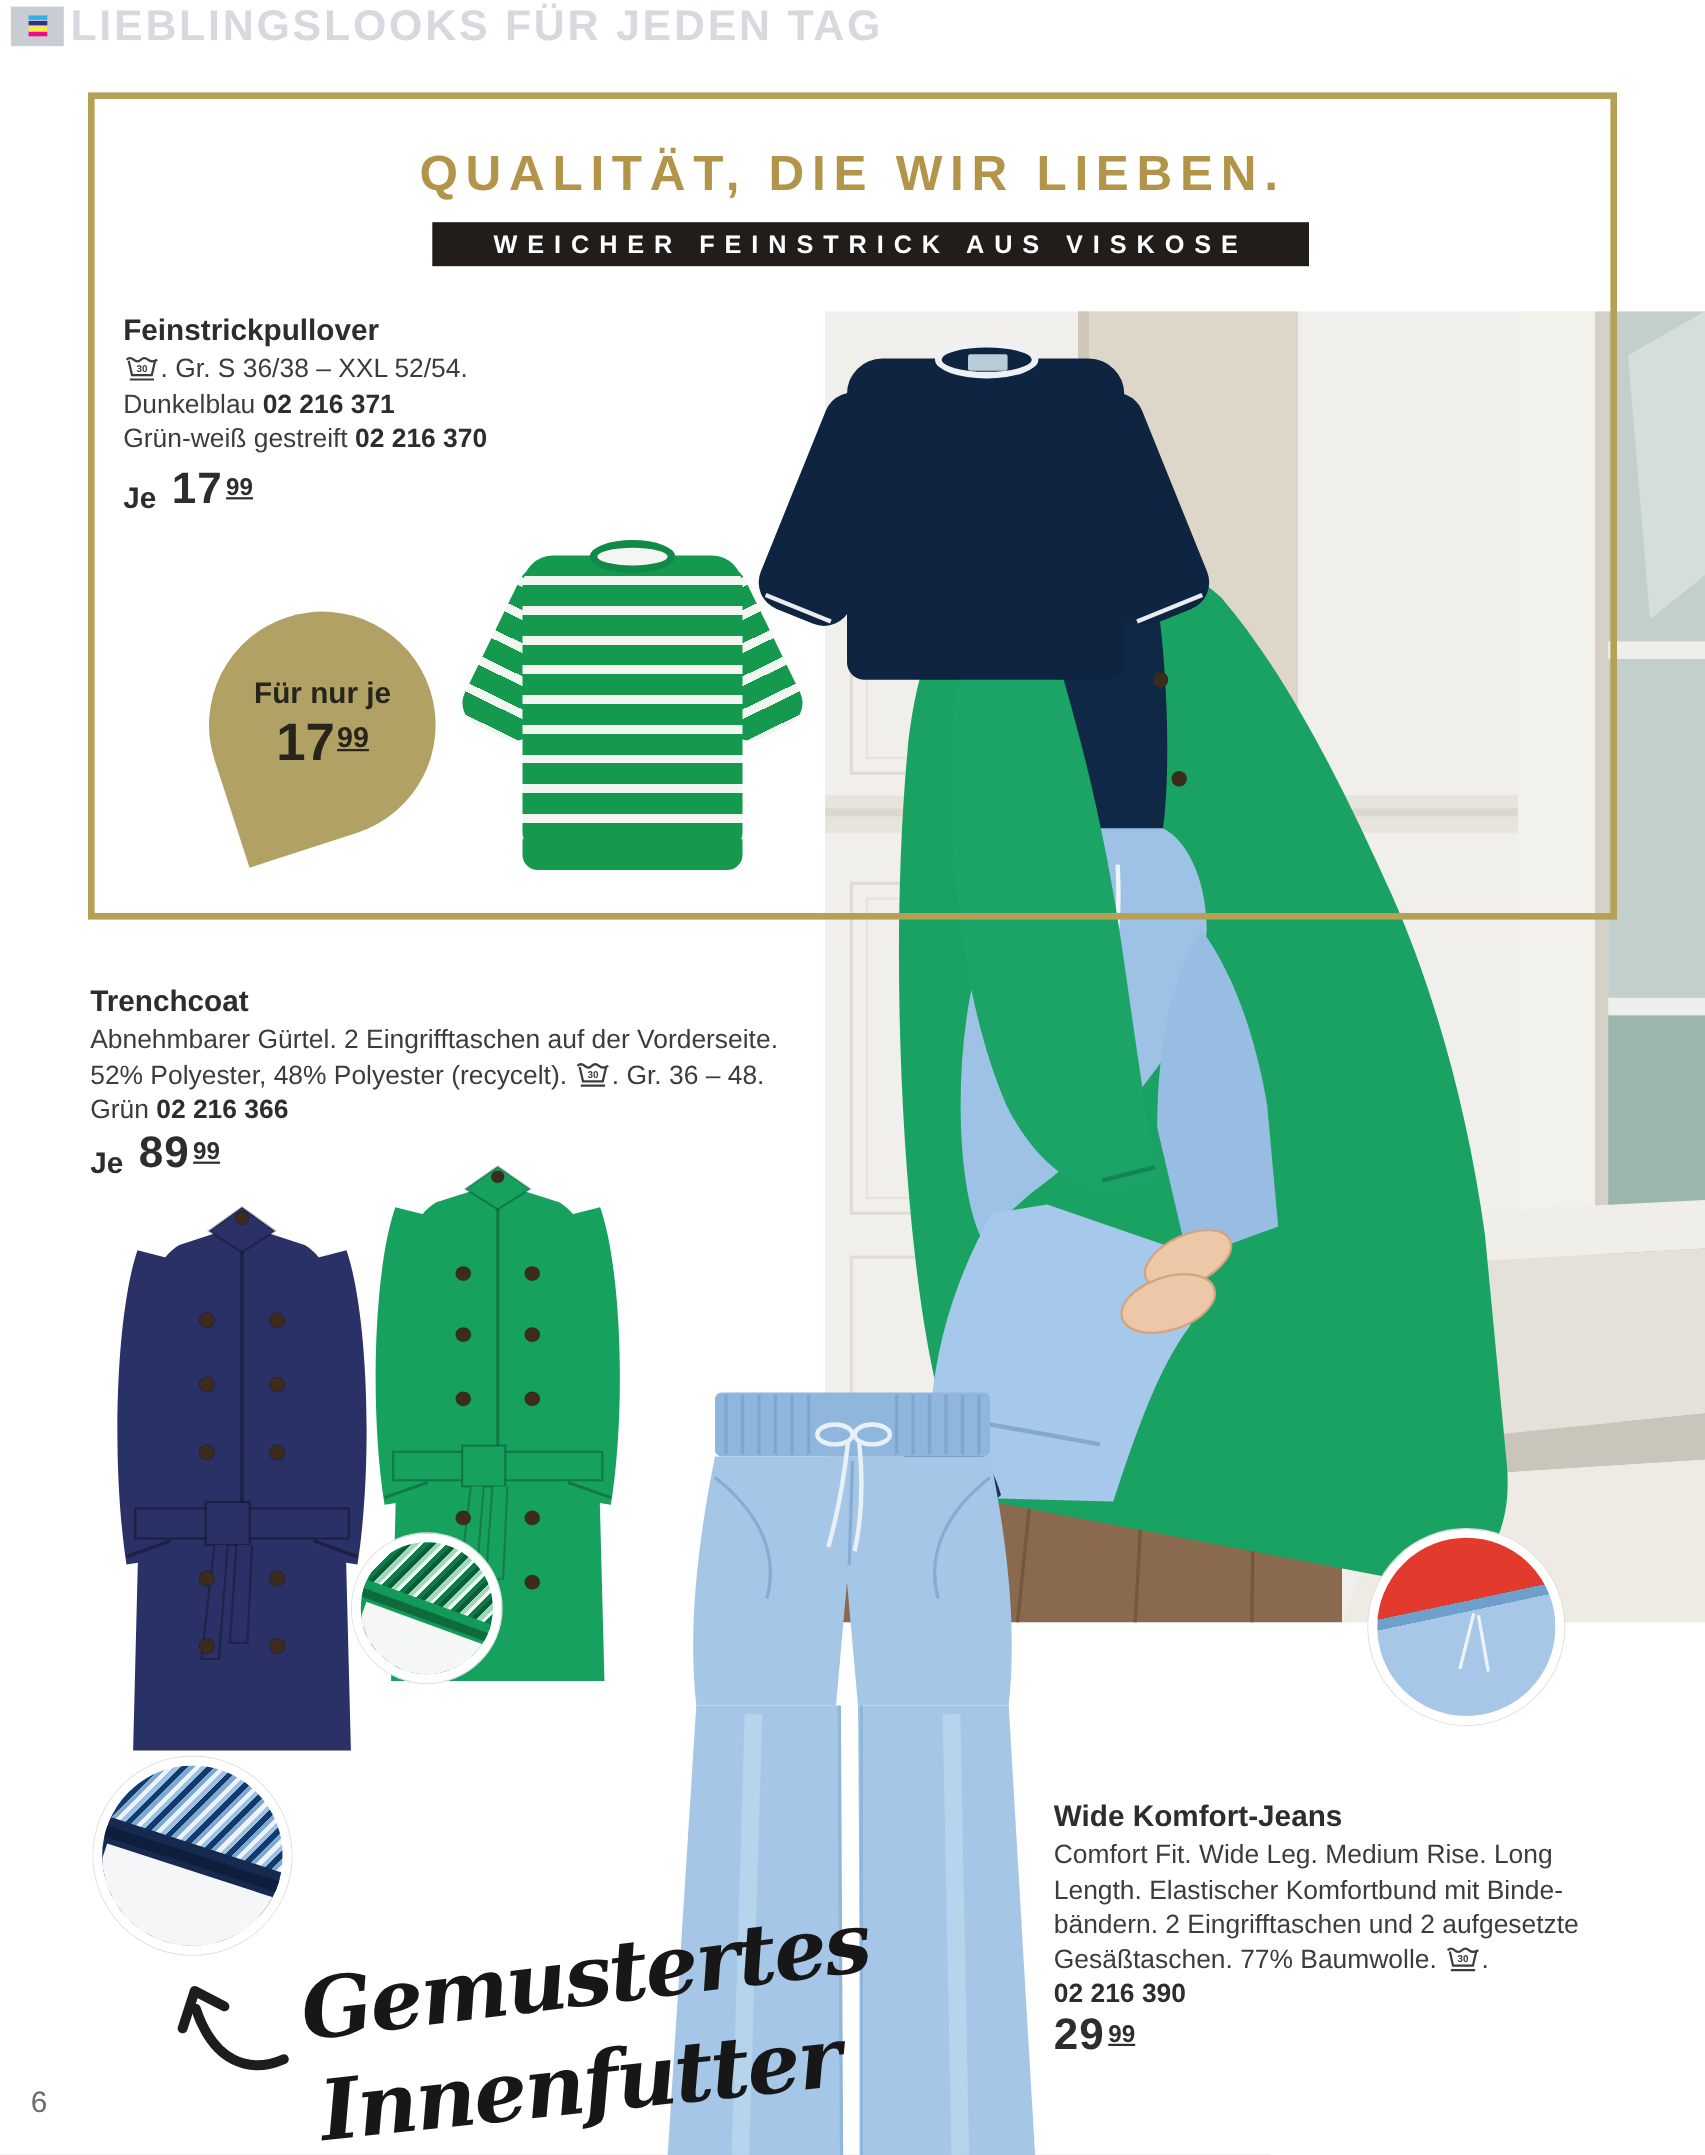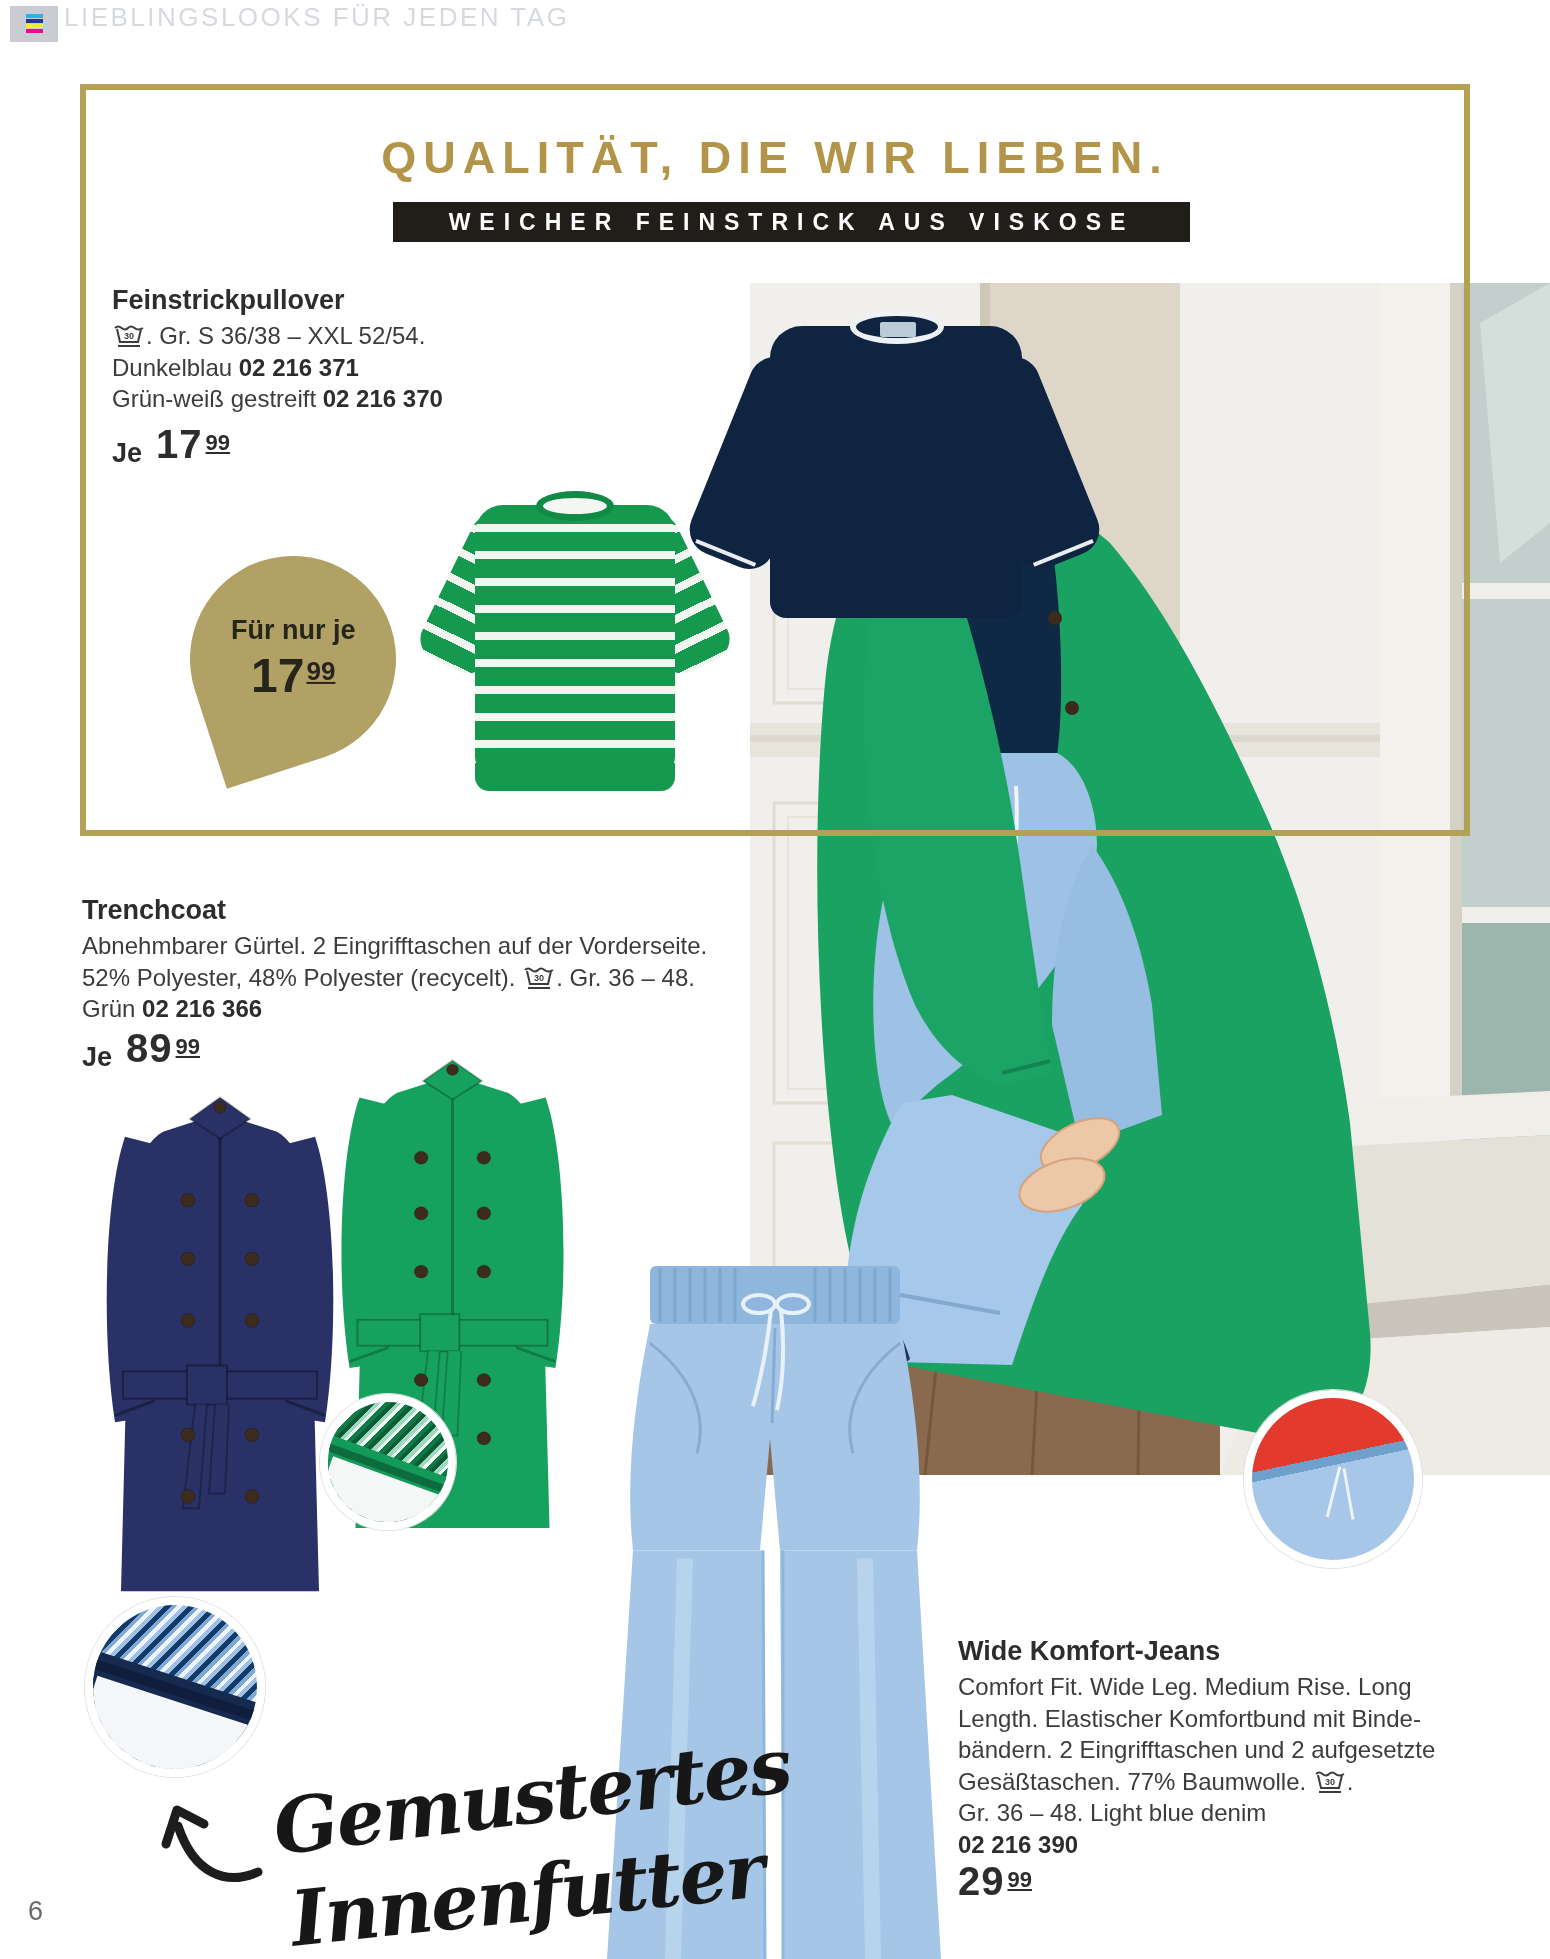--- a/index.html
+++ b/index.html
@@ -4,21 +4,21 @@
 <style>
   * { margin:0; padding:0; box-sizing:border-box; }
   body { background:#888; font-family:"Liberation Sans", sans-serif; }
   .page { position:relative; width:1550px; height:1959px; background:#fff; overflow:hidden;
           margin:0 auto; color:#3c3c3b; }
   .abs { position:absolute; }
 
   
   .printmark { left:10px; top:6px; width:48px; height:36px; background:#c9ccd2; }
   .printmark i { position:absolute; left:16px; width:17px; height:4px; display:block; }
-  .hdr-title { left:64px; top:2px; font-size:26px; font-weight:400; letter-spacing:2.5px;
+  .hdr-title { left:64px; top:2px; font-size:39px; font-weight:700; letter-spacing:2.5px;
                color:#d6d9de; white-space:nowrap; }
 
   
   .gold-box { left:80px; top:84px; width:1390px; height:752px;
               border:6px solid var(--gold_border,#b5a156); z-index:3; pointer-events:none; }
   .promo-title { left:80px; top:132px; width:1390px; text-align:center; font-size:45px;
                  font-weight:700; letter-spacing:7px; color:var(--gold_text,#b3954a); z-index:3; }
   .promo-banner { left:393px; top:202px; width:797px; height:40px; line-height:40px;
                   background:var(--banner_bg,#211e19); color:#fff; text-align:center;
                   font-size:23px; font-weight:700; letter-spacing:9px; z-index:3; white-space:nowrap; }
@@ -331,21 +331,20 @@
     <h3>Wide Komfort-Jeans</h3>
     <div>Comfort Fit. Wide Leg. Medium Rise. Long</div>
     <div>Length. Elastischer Komfortbund mit Binde-</div>
     <div>bändern. 2 Eingrifftaschen und 2 aufgesetzte</div>
     <div><span>Gesäßtaschen. 77% Baumwolle.</span> <span class="wash"><svg viewBox="0 0 30 25">
             <path d="M1,5 Q4,2 7.5,5 T14,5 T20.5,5 T29,5" fill="none" stroke="#3c3c3b" stroke-width="2"></path>
             <path d="M3,6 L6,19 L24,19 L27,6" fill="none" stroke="#3c3c3b" stroke-width="2"></path>
             <text x="15" y="16" font-size="9" font-weight="bold" text-anchor="middle" fill="#3c3c3b">30</text>
             <line x1="4" y1="23" x2="26" y2="23" stroke="#3c3c3b" stroke-width="2"></line>
           </svg></span><span>.</span></div>
-    <div>Gr. 36 – 48. Light blue denim</div>
     <div><b>02 216 390</b></div>
     <div class="price" style="margin-top:6px">
       <span class="num">29</span>
       <span class="sup">99</span>
     </div>
   </div>
 
   <div class="abs script s1">Gemustertes</div>
   <div class="abs script s2">Innenfutter</div>
   <svg class="abs arrow" width="110" height="90" viewBox="0 0 110 90">

